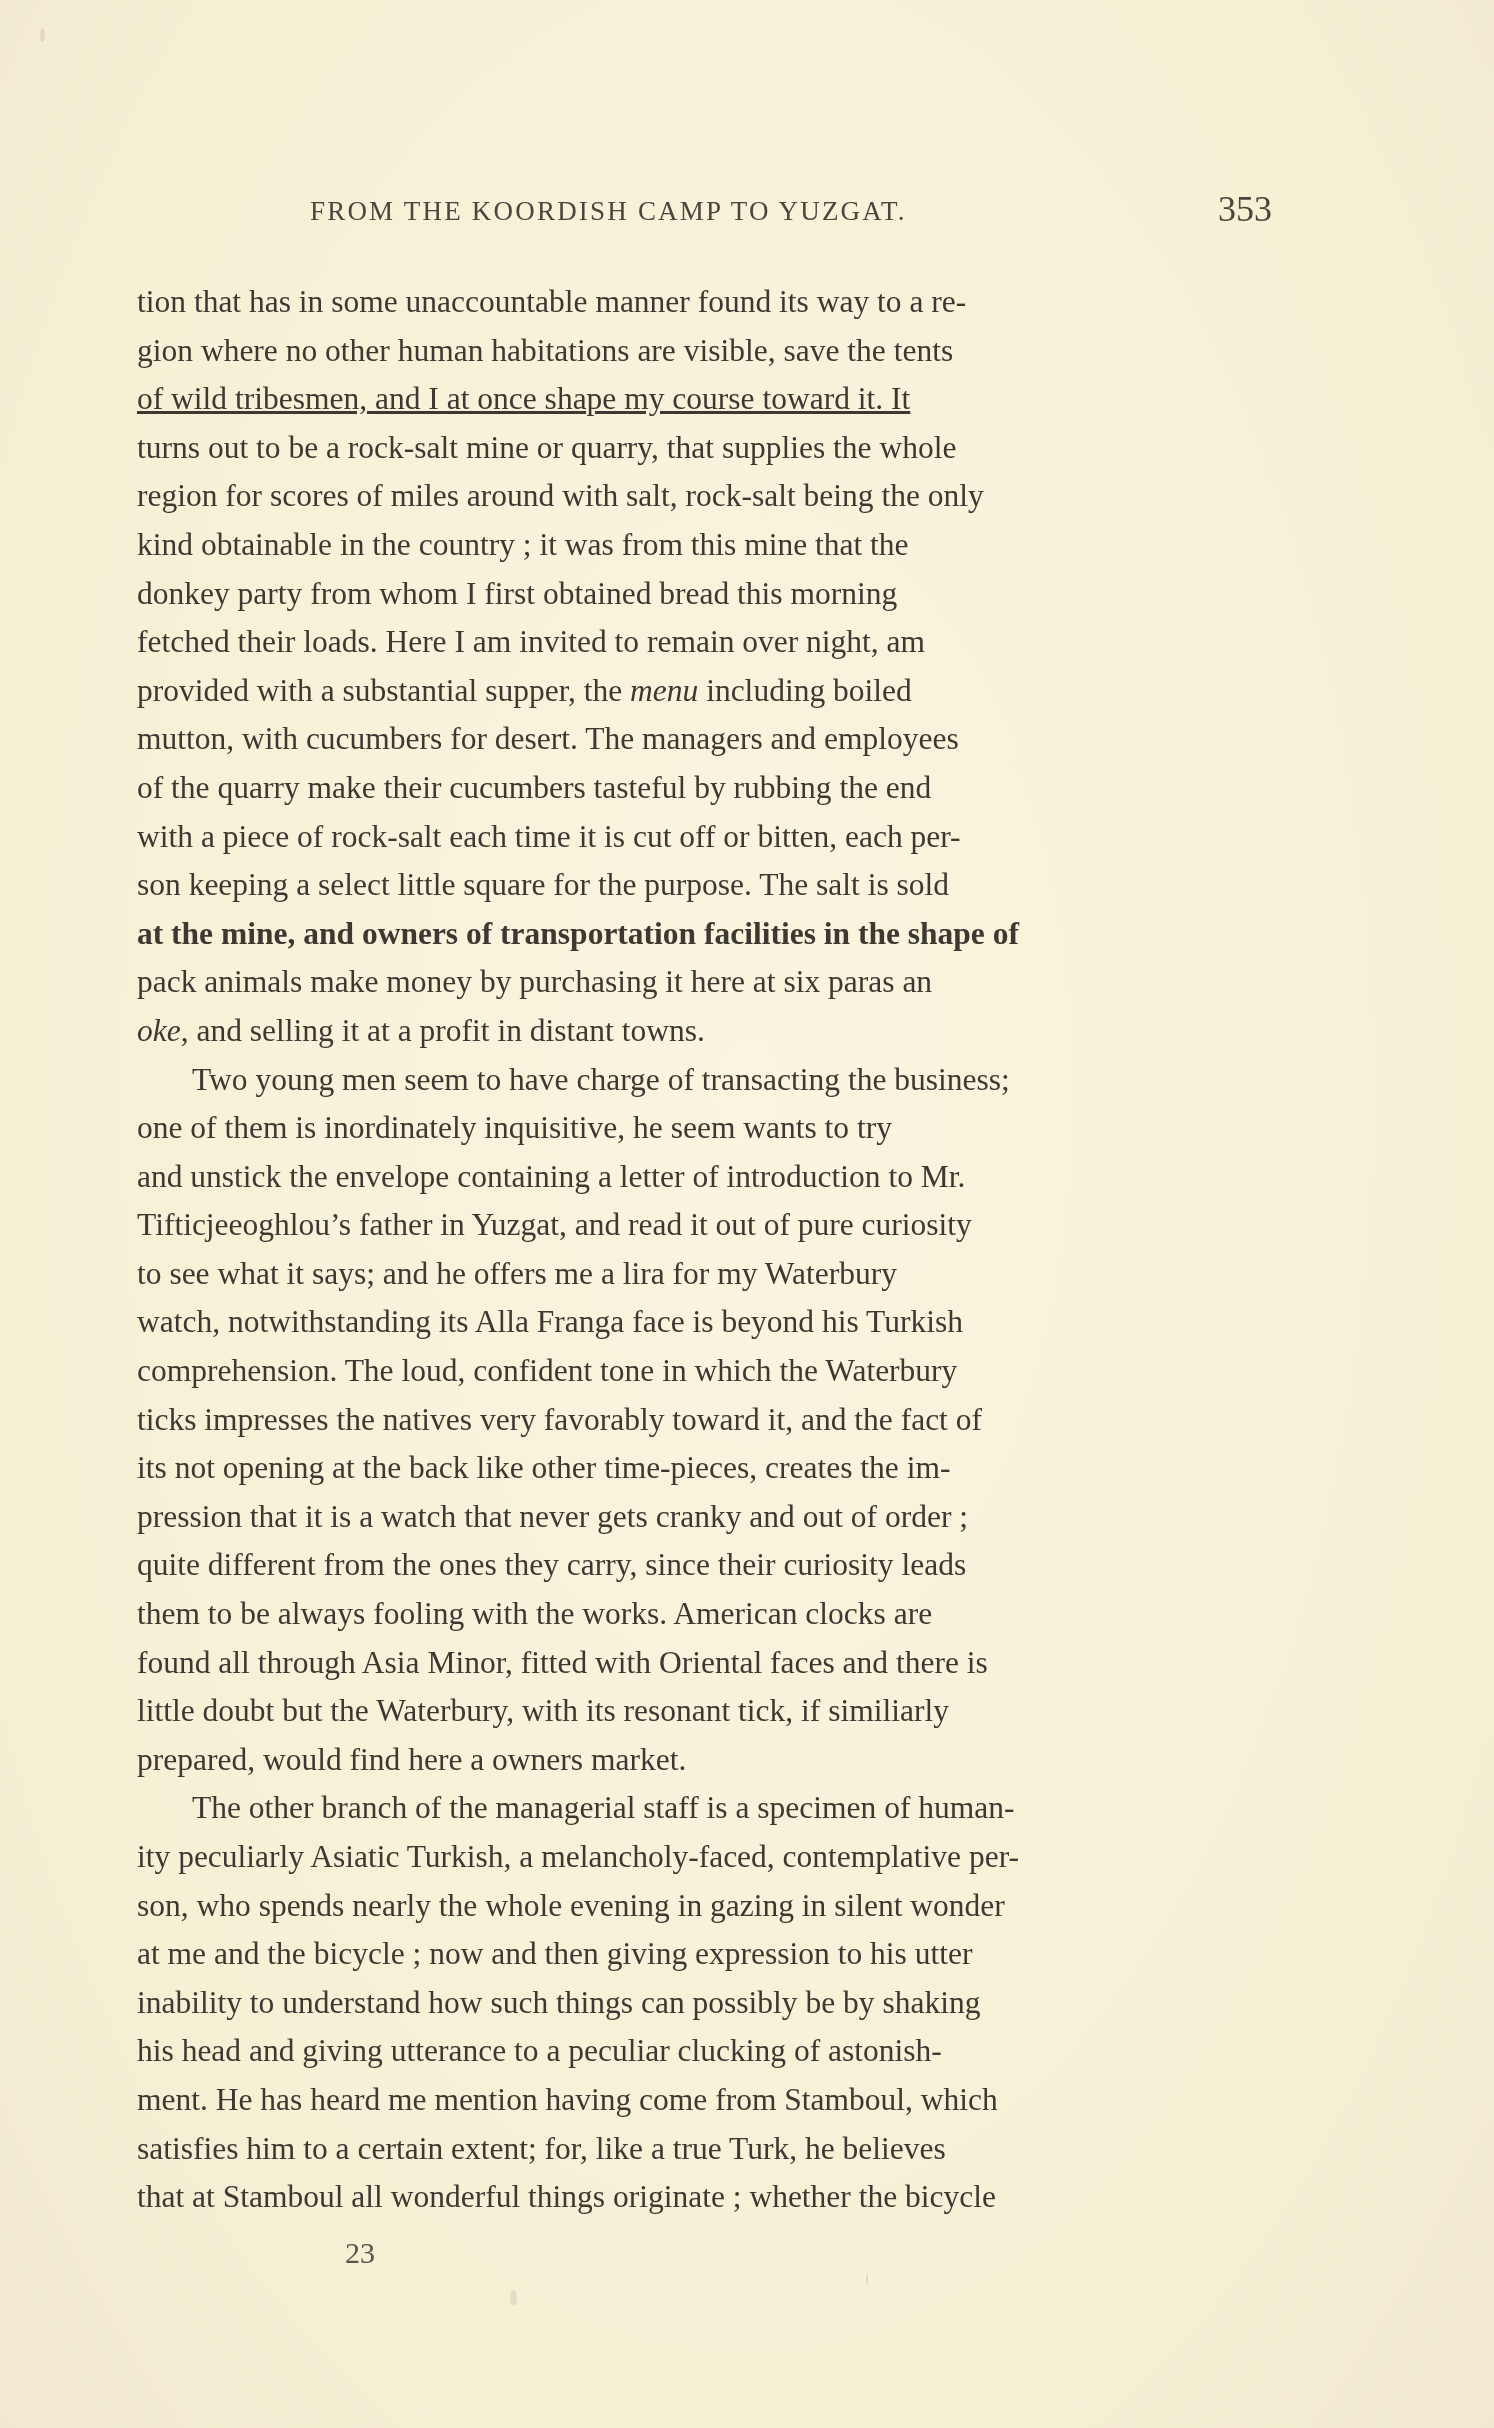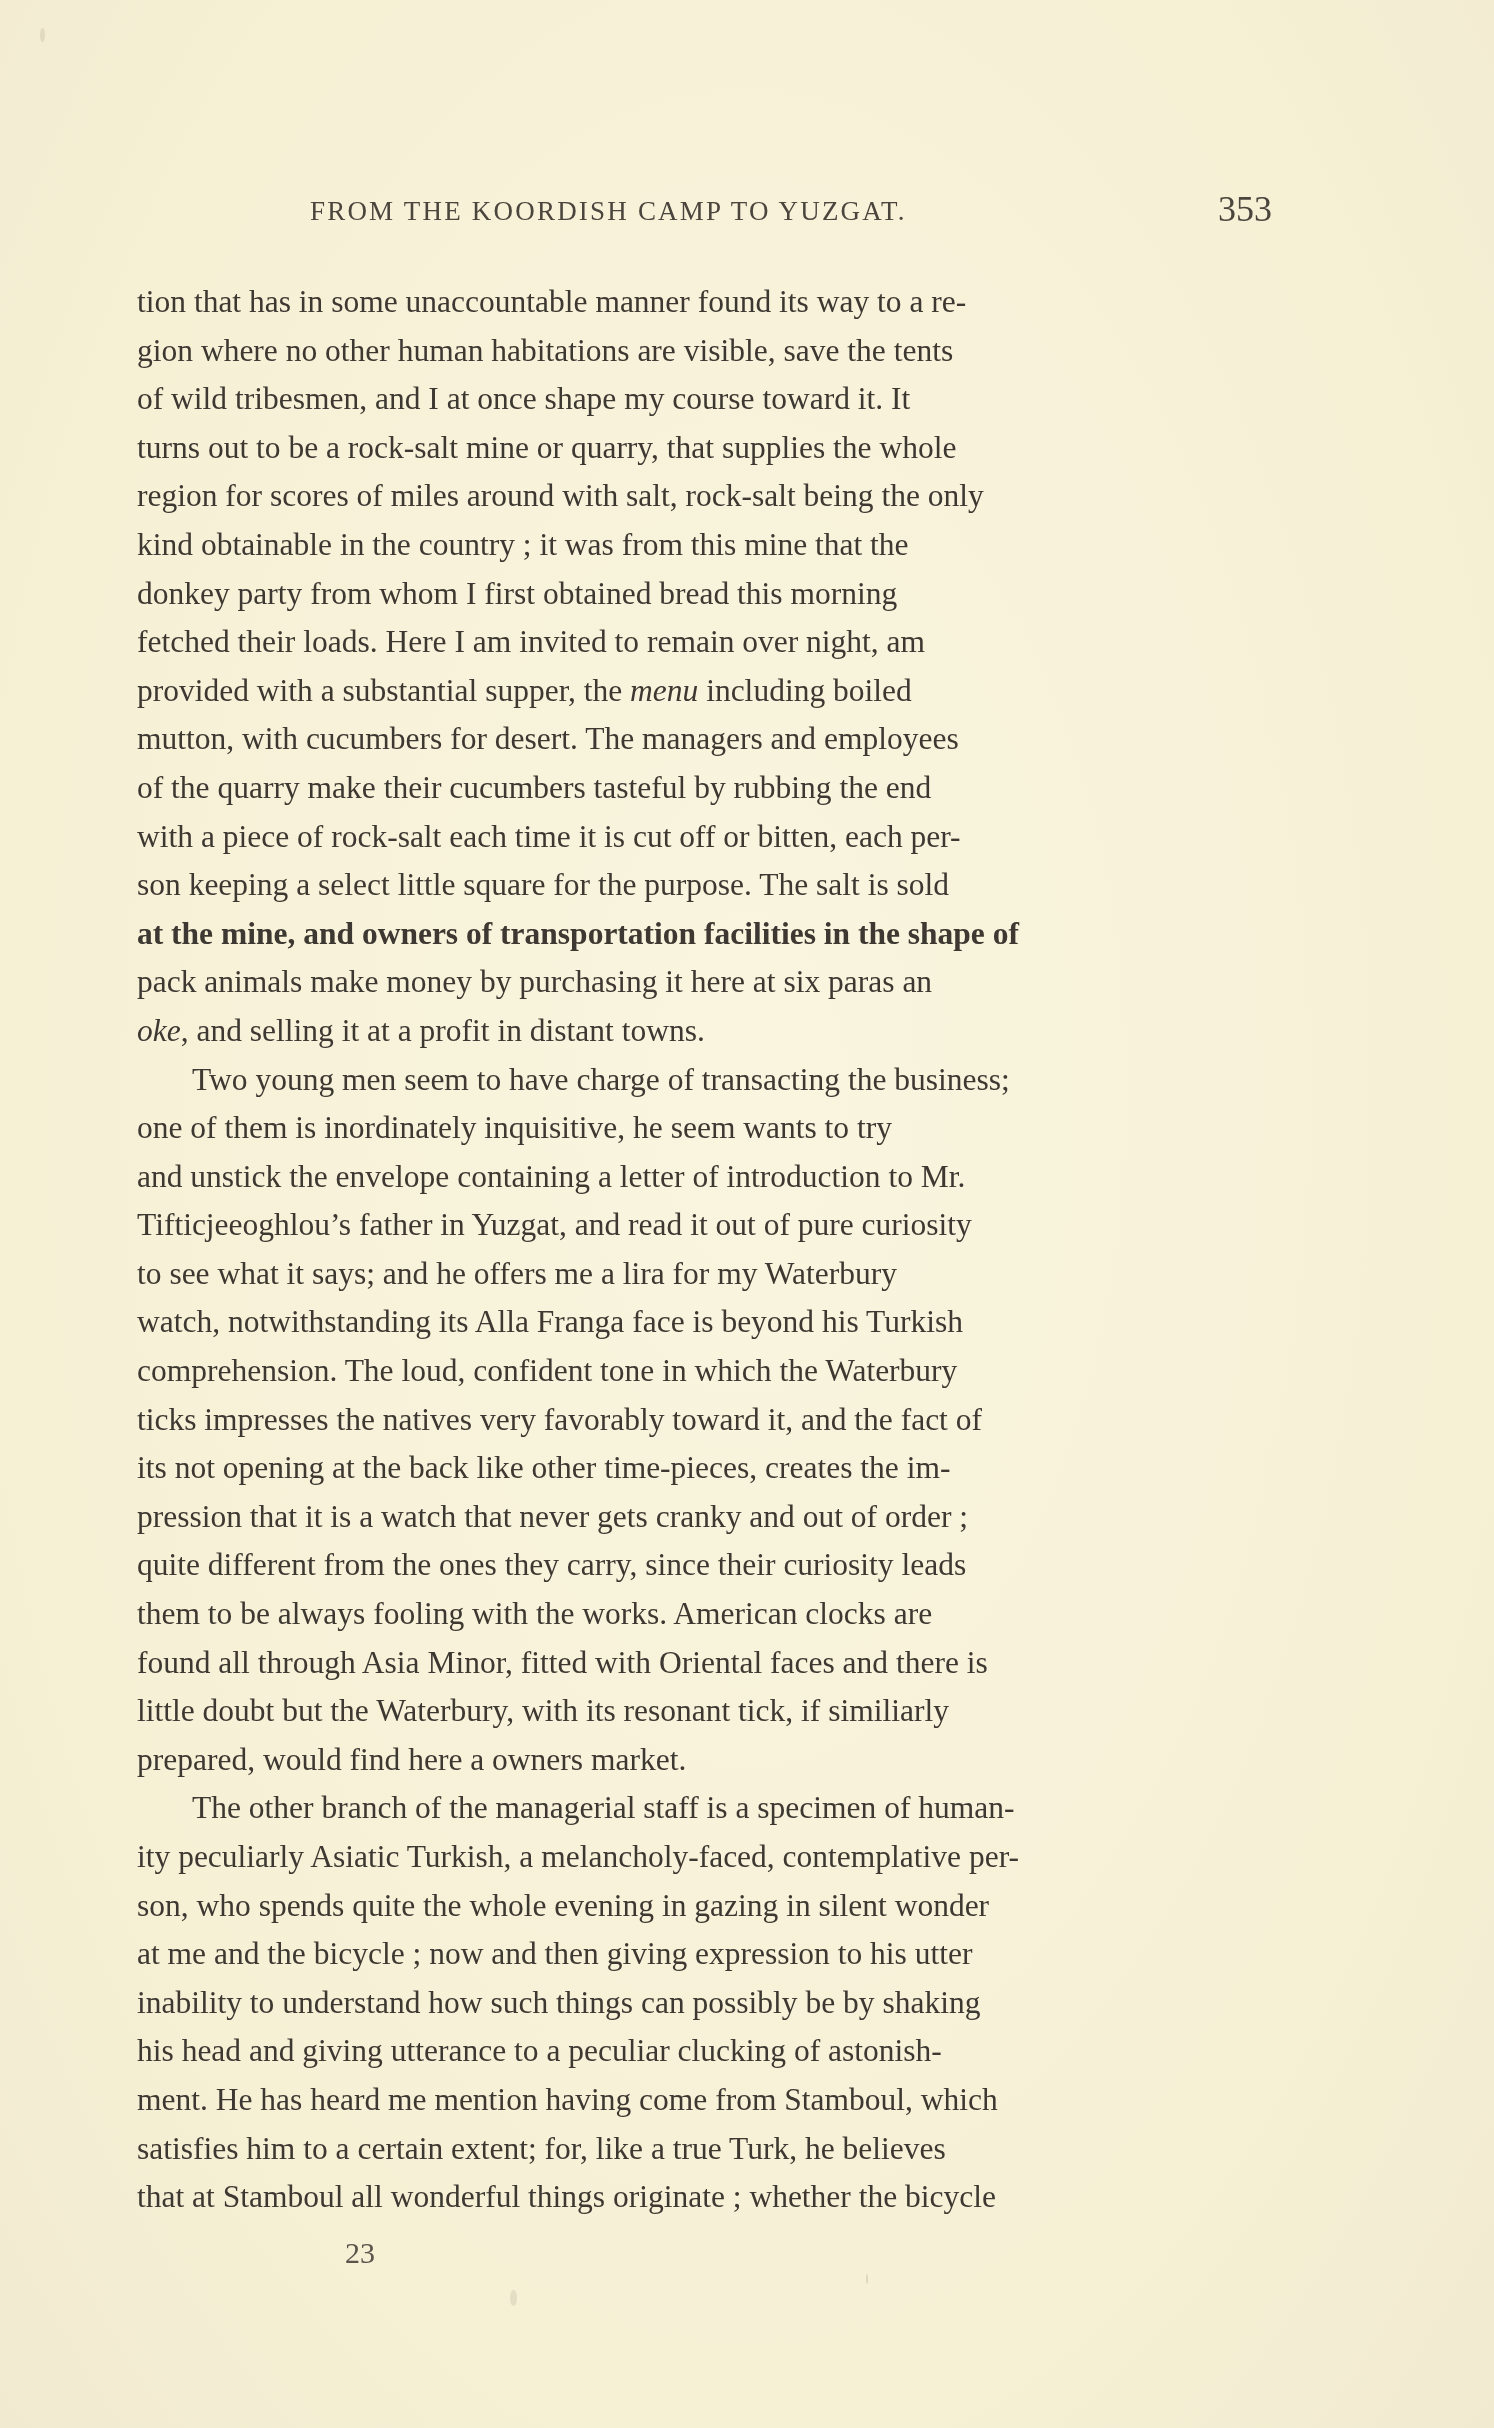--- a/index.html
+++ b/index.html
@@ -84,21 +84,21 @@
 </head>
 <body>
 
 <div class="page">
   <div class="running-head">FROM THE KOORDISH CAMP TO YUZGAT.</div>
   <div class="page-number">353</div>
 
   <div class="body-text" id="body-text">
       <div class="line" style="white-space: nowrap; word-spacing: 0px; text-align: left; text-align-last: left;">tion that has in some unaccountable manner found its way to a re-</div>
       <div class="line" style="white-space: nowrap; word-spacing: 0px; text-align: left; text-align-last: left;">gion where no other human habitations are visible, save the tents</div>
-      <div class="line" style="white-space: nowrap; word-spacing: 0px; text-align: left; text-align-last: left;">of wild tribesmen, and I at once shape my course toward it.  It</div>
+      <div class="line" style="white-space: nowrap; word-spacing: 0px; text-align: left; text-align-last: left; text-decoration: underline;">of wild tribesmen, and I at once shape my course toward it.  It</div>
       <div class="line" style="white-space: nowrap; word-spacing: 0px; text-align: left; text-align-last: left;">turns out to be a rock-salt mine or quarry, that supplies the whole</div>
       <div class="line" style="white-space: nowrap; word-spacing: 0px; text-align: left; text-align-last: left;">region for scores of miles around with salt, rock-salt being the only</div>
       <div class="line" style="white-space: nowrap; word-spacing: 0px; text-align: left; text-align-last: left;">kind obtainable in the country ; it was from this mine that the</div>
       <div class="line" style="white-space: nowrap; word-spacing: 0px; text-align: left; text-align-last: left;">donkey party from whom I first obtained bread this morning</div>
       <div class="line" style="white-space: nowrap; word-spacing: 0px; text-align: left; text-align-last: left;">fetched their loads.  Here I am invited to remain over night, am</div>
       <div class="line" style="white-space: nowrap; word-spacing: 0px; text-align: left; text-align-last: left;"><span>provided with a substantial supper, the </span><span class="it">menu</span><span> including boiled</span></div>
       <div class="line" style="white-space: nowrap; word-spacing: 0px; text-align: left; text-align-last: left;">mutton, with cucumbers for desert.  The managers and employees</div>
       <div class="line" style="white-space: nowrap; word-spacing: 0px; text-align: left; text-align-last: left;">of the quarry make their cucumbers tasteful by rubbing the end</div>
       <div class="line" style="white-space: nowrap; word-spacing: 0px; text-align: left; text-align-last: left;">with a piece of rock-salt each time it is cut off or bitten, each per-</div>
       <div class="line" style="white-space: nowrap; word-spacing: 0px; text-align: left; text-align-last: left;">son keeping a select little square for the purpose.  The salt is sold</div>
@@ -115,21 +115,21 @@
       <div class="line" style="white-space: nowrap; word-spacing: 0px; text-align: left; text-align-last: left;">ticks impresses the natives very favorably toward it, and the fact of</div>
       <div class="line" style="white-space: nowrap; word-spacing: 0px; text-align: left; text-align-last: left;">its not opening at the back like other time-pieces, creates the im-</div>
       <div class="line" style="white-space: nowrap; word-spacing: 0px; text-align: left; text-align-last: left;">pression that it is a watch that never gets cranky and out of order ;</div>
       <div class="line" style="white-space: nowrap; word-spacing: 0px; text-align: left; text-align-last: left;">quite different from the ones they carry, since their curiosity leads</div>
       <div class="line" style="white-space: nowrap; word-spacing: 0px; text-align: left; text-align-last: left;">them to be always fooling with the works.  American clocks are</div>
       <div class="line" style="white-space: nowrap; word-spacing: 0px; text-align: left; text-align-last: left;">found all through Asia Minor, fitted with Oriental faces and there is</div>
       <div class="line" style="white-space: nowrap; word-spacing: 0px; text-align: left; text-align-last: left;">little doubt but the Waterbury, with its resonant tick, if similiarly</div>
       <div class="line last">prepared, would find here a owners market.</div>
       <div class="line indent" style="white-space: nowrap; word-spacing: 0px; text-align: left; text-align-last: left;">The other branch of the managerial staff is a specimen of human-</div>
       <div class="line" style="white-space: nowrap; word-spacing: 0px; text-align: left; text-align-last: left;">ity peculiarly Asiatic Turkish, a melancholy-faced, contemplative per-</div>
-      <div class="line" style="white-space: nowrap; word-spacing: 0px; text-align: left; text-align-last: left;">son, who spends quite the whole evening in gazing in silent wonder</div>
+      <div class="line" style="white-space: nowrap; word-spacing: 0px; text-align: left; text-align-last: left;">son, who spends nearly the whole evening in gazing in silent wonder</div>
       <div class="line" style="white-space: nowrap; word-spacing: 0px; text-align: left; text-align-last: left;">at me and the bicycle ; now and then giving expression to his utter</div>
       <div class="line" style="white-space: nowrap; word-spacing: 0px; text-align: left; text-align-last: left;">inability to understand how such things can possibly be by shaking</div>
       <div class="line" style="white-space: nowrap; word-spacing: 0px; text-align: left; text-align-last: left;">his head and giving utterance to a peculiar clucking of astonish-</div>
       <div class="line" style="white-space: nowrap; word-spacing: 0px; text-align: left; text-align-last: left;">ment.  He has heard me mention having come from Stamboul, which</div>
       <div class="line" style="white-space: nowrap; word-spacing: 0px; text-align: left; text-align-last: left;">satisfies him to a certain extent; for, like a true Turk, he believes</div>
       <div class="line" style="white-space: nowrap; word-spacing: 0px; text-align: left; text-align-last: left;">that at Stamboul all wonderful things originate ; whether the bicycle</div>
     </div>
 
   <div class="signature">23</div>
 

